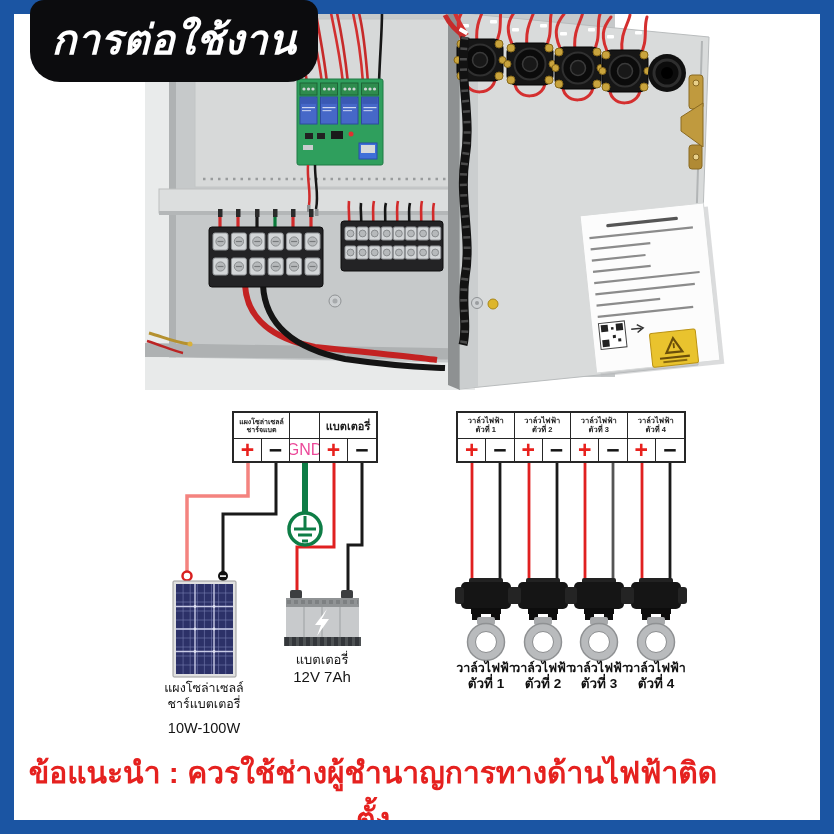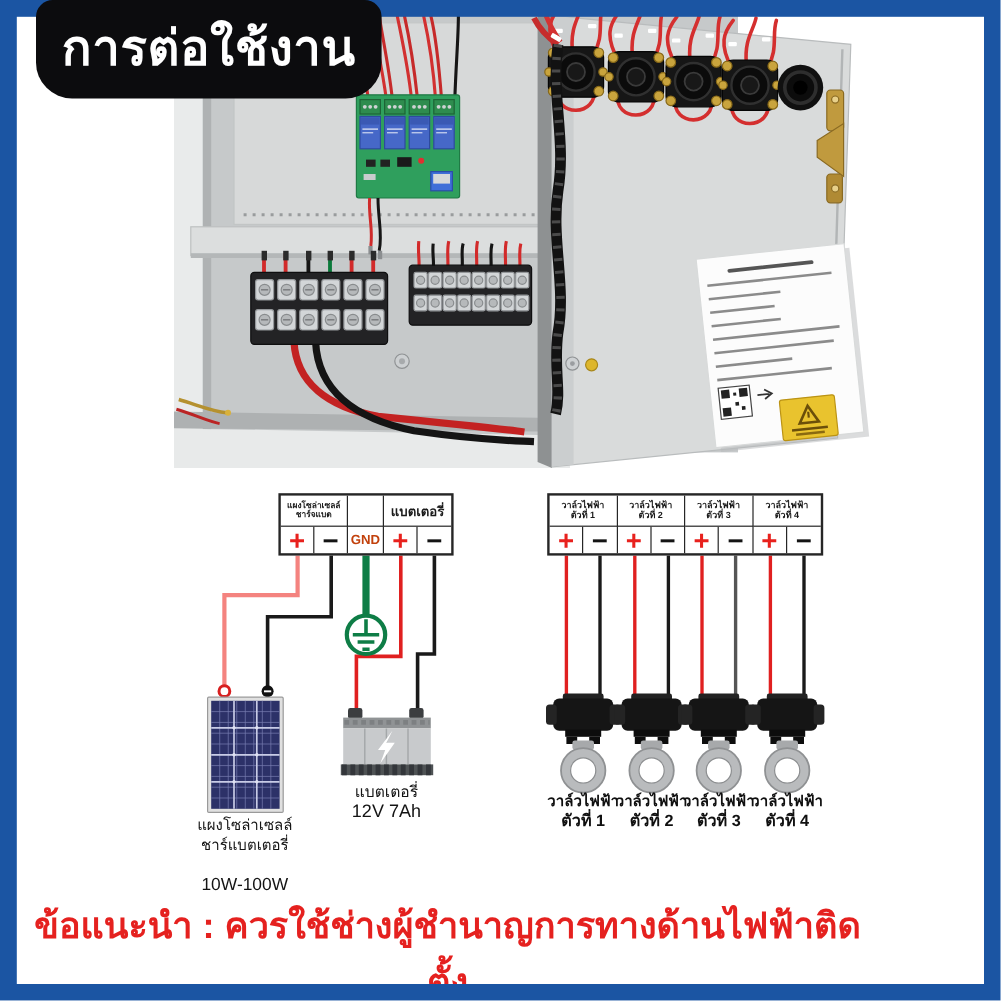--- a/index.html
+++ b/index.html
@@ -8,43 +8,43 @@
     font-family:"Liberation Sans","DejaVu Sans",sans-serif;color:#1a1a1a;
   }
   
   .frame{position:absolute;inset:0;border:14px solid var(--frame-blue,#1b55a3);pointer-events:none;z-index:50;}
   
   .badge{
     position:absolute;left:30px;top:0;width:288px;height:82px;z-index:60;
     background:var(--badge-black,#0c0c0e);border-radius:14px 14px 30px 30px;
     display:flex;align-items:center;justify-content:center;
   }
-  .badge span{color:#fff;font-size:41px;font-weight:bold;letter-spacing:0.5px;padding-bottom:4px;}
+  .badge span{color:#fff;font-size:41px;font-weight:bold;letter-spacing:0.5px;padding-bottom:4px;font-style:italic;}
   
   .photo{position:absolute;left:145px;top:13px;width:582px;height:377px;z-index:1;}
   .diagram{position:absolute;left:0;top:395px;width:834px;height:360px;z-index:10;}
   
   .tblock{position:absolute;display:grid;background:#fff;border:2px solid #262626;z-index:20;}
   #blockLeft{left:232px;top:411px;grid-template-columns:28px 28px 30px 28px 28px;grid-template-rows:26px 22px;}
   #blockRight{left:456px;top:411px;grid-template-columns:repeat(8,28.25px);grid-template-rows:26px 22px;}
   .cell{border-right:1.5px solid #262626;display:flex;flex-direction:column;align-items:center;justify-content:center;overflow:hidden;}
   .cell.lastcol{border-right:none;}
   .hd{border-bottom:1.5px solid #262626;}
   .c2{grid-column:span 2;}
   .solarhd span{display:block;font-size:7px;line-height:8px;font-weight:600;text-align:center;}
   .batthd span{font-size:11px;font-weight:600;}
   .valvehd span{display:block;font-size:7.5px;line-height:8.5px;font-weight:600;text-align:center;}
   .sym{font-size:23px;font-weight:800;line-height:22px;}
   .sym.pos{color:var(--positive-red,#e8211d);}
   .sym.neg{color:#141414;}
-  .sym.gnd{font-size:11px;font-weight:700;color:#c2410c;}
+  .sym.gnd{font-size:16px;font-weight:400;color:#ec4899;}
   
   .lbl{position:absolute;text-align:center;z-index:20;color:#141414;}
   #solarLabel{left:142px;top:680px;width:124px;font-size:12.5px;line-height:16px;}
-  #solarLabel .big{font-size:14.5px;margin-top:18px;}
+  #solarLabel .big{font-size:14.5px;margin-top:8px;}
   #battLabel{left:270px;top:651px;width:104px;font-size:13px;line-height:17px;}
   #battLabel .big{font-size:15px;}
   .valveLbl{position:absolute;top:661px;width:96px;text-align:center;z-index:20;
     font-weight:bold;font-size:12.5px;line-height:15px;color:#101010;}
   .valveLbl .l2{font-size:13.5px;}
   
   .footer{
     position:absolute;left:18px;top:750px;width:710px;z-index:20;text-align:center;
     color:var(--footer-red,#e5211f);font-size:30px;font-weight:bold;line-height:46px;
   }

